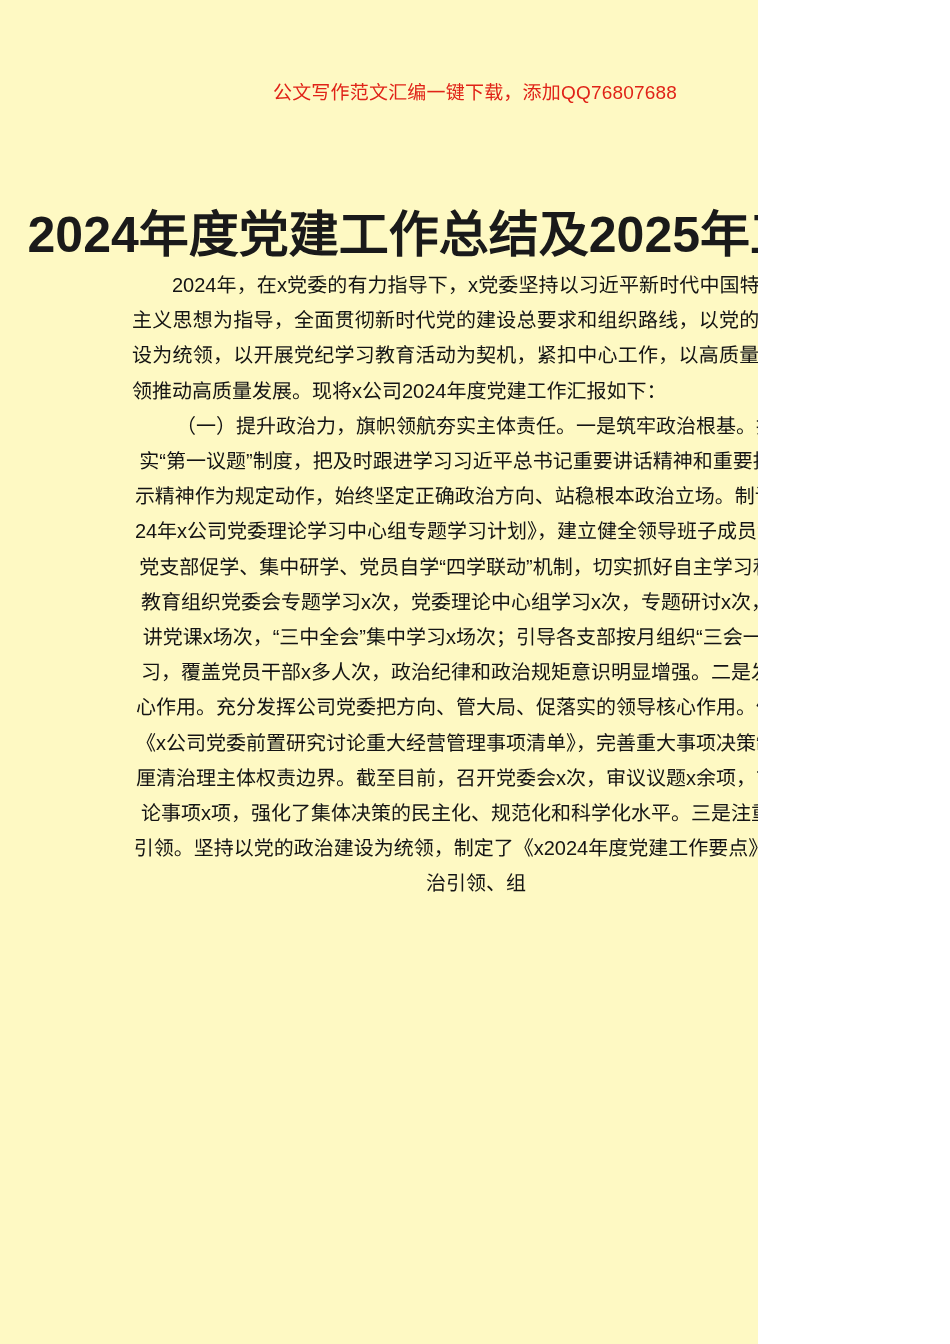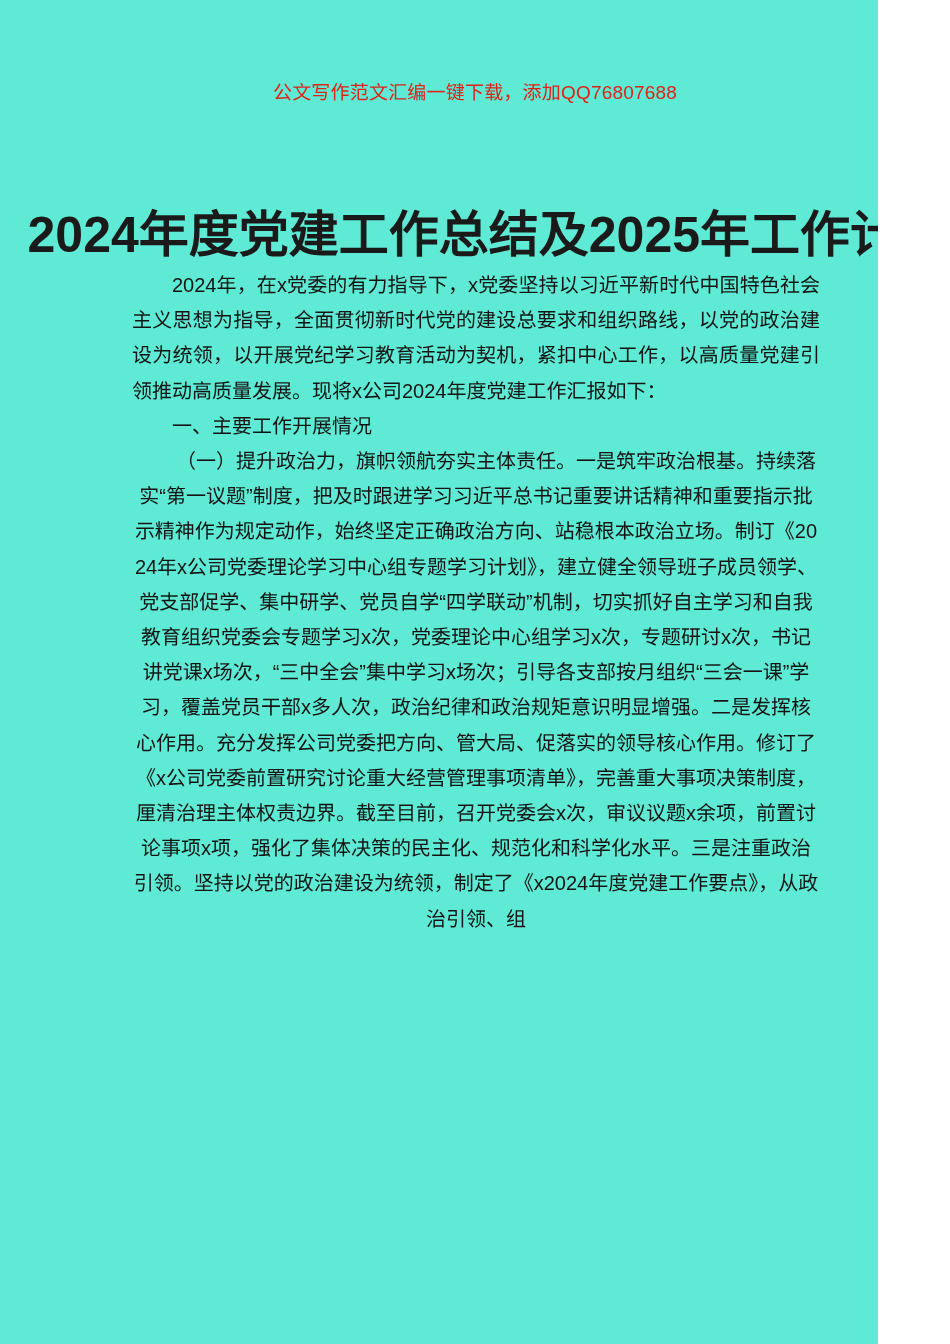--- a/index.html
+++ b/index.html
@@ -4,23 +4,23 @@
 <title>2024年度党建工作总结及2025年工作计划</title>
 <style>
   html, body {
     margin: 0;
     padding: 0;
     background: #ffffff;
   }
 
   .page {
     position: relative;
-    width: 878px;
+    width: 758px;
     height: 1344px;
-    background: #5eead4;
+    background: #fef9c3;
     overflow: hidden;
     box-sizing: border-box;
     font-family: "Liberation Sans", "DejaVu Sans", sans-serif;
     -webkit-font-smoothing: antialiased;
   }
 
   
   .promo-header {
     position: absolute;
     top: 80px;
@@ -82,17 +82,16 @@
 <body>
 
 <div class="page">
 
   <div class="promo-header">公文写作范文汇编一键下载，添加QQ76807688</div>
 
   <h1 class="doc-title">2024年度党建工作总结及2025年工作计划</h1>
 
   <div class="body-block">
     <p class="para">2024年，在x党委的有力指导下，x党委坚持以习近平新时代中国特色社会主义思想为指导，全面贯彻新时代党的建设总要求和组织路线，以党的政治建设为统领，以开展党纪学习教育活动为契机，紧扣中心工作，以高质量党建引领推动高质量发展。现将x公司2024年度党建工作汇报如下：</p>
-    <p class="para">一、主要工作开展情况</p>
     <p class="para">（一）提升政治力，旗帜领航夯实主体责任。一是筑牢政治根基。持续落实“第一议题”制度，把及时跟进学习习近平总书记重要讲话精神和重要指示批示精神作为规定动作，始终坚定正确政治方向、站稳根本政治立场。制订《2024年x公司党委理论学习中心组专题学习计划》，建立健全领导班子成员领学、党支部促学、集中研学、党员自学“四学联动”机制，切实抓好自主学习和自我教育组织党委会专题学习x次，党委理论中心组学习x次，专题研讨x次，书记讲党课x场次，“三中全会”集中学习x场次；引导各支部按月组织“三会一课”学习，覆盖党员干部x多人次，政治纪律和政治规矩意识明显增强。二是发挥核心作用。充分发挥公司党委把方向、管大局、促落实的领导核心作用。修订了《x公司党委前置研究讨论重大经营管理事项清单》，完善重大事项决策制度，厘清治理主体权责边界。截至目前，召开党委会x次，审议议题x余项，前置讨论事项x项，强化了集体决策的民主化、规范化和科学化水平。三是注重政治引领。坚持以党的政治建设为统领，制定了《x2024年度党建工作要点》，从政治引领、组</p>
   </div>
 
 </div>
 
 </body></html>

